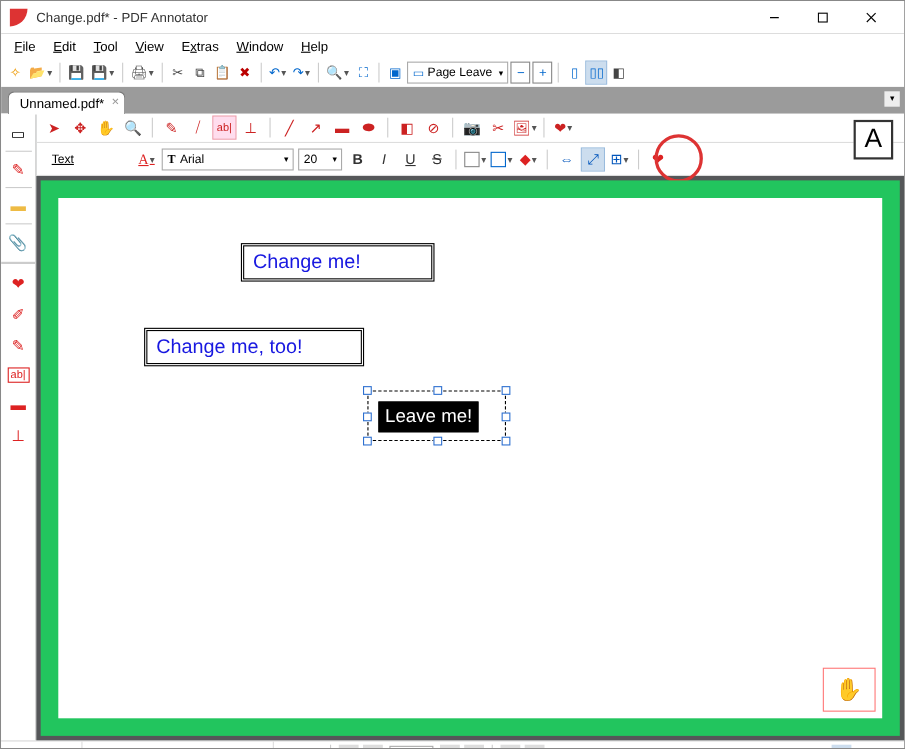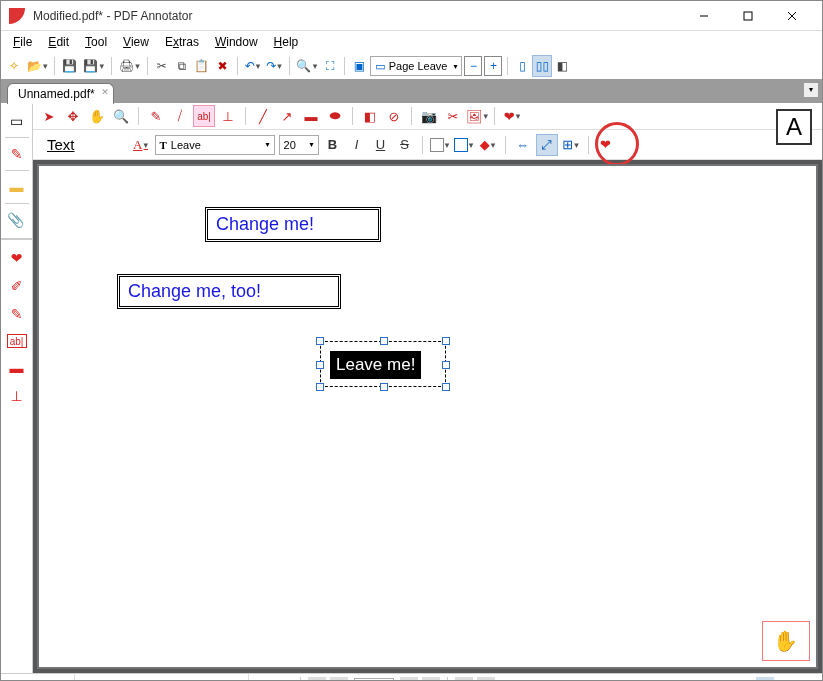--- a/index.html
+++ b/index.html
@@ -42,32 +42,32 @@
 
 
 .anno-bar { background: #fff; padding: 3px 6px; display: flex; align-items: center; gap: 4px; border-bottom: 1px solid #ddd; }
 .anno-bar .hl { background: #fde; outline: 1px solid #e9a; }
 .anno-btn { width: 20px; height: 20px; display: inline-flex; align-items: center; justify-content: center; cursor: pointer; font-size: 13px; color: #c22; }
 .anno-sep { width: 1px; height: 18px; background: #ccc; margin: 0 3px; }
 .mode-badge { position: absolute; right: 10px; top: 108px; width: 36px; height: 36px; border: 2px solid #333; display: flex; align-items: center; justify-content: center; font-size: 24px; font-family: Georgia, serif; background: #fff; }
 
 
 .fmt-bar { background: #fff; padding: 3px 6px; display: flex; align-items: center; gap: 4px; border-bottom: 1px solid #ddd; height: 30px;}
-.fmt-label { font-size: 15px; text-decoration: underline; padding: 0 8px; }
+.fmt-label { font-size: 11px; text-decoration: underline; padding: 0 8px; }
 .font-select { display: inline-flex; align-items: center; border: 1px solid #aaa; height: 20px; font-size: 11px; padding: 0 4px; background: #fff; }
 .font-select .tri { margin-left: 6px; font-size: 8px; }
 .fmt-btn { width: 20px; height: 20px; display: inline-flex; align-items: center; justify-content: center; cursor: pointer; font-size: 13px; color: #333; }
 .tiny-sq { width: 14px; height: 14px; border: 1px solid #888; display: inline-block; }
 
 .autofit-highlight { position: absolute; width: 44px; height: 44px; border: 3px solid #d33; border-radius: 50%; pointer-events: none; }
 .tooltip-box { position: absolute; background: #fff; border: 1px solid #888; padding: 2px 6px; font-size: 11px; box-shadow: 1px 1px 3px rgba(0,0,0,.3);}
 .cursor-arrow { position: absolute; font-size: 16px; color: #000; pointer-events: none; }
 
 
-.canvas-wrap { flex: 1; margin: 4px 4px 4px 4px; background: #737373; padding: 2px; position: relative; overflow: hidden; }
+.canvas-wrap { flex: 1; margin: 4px 4px 4px 4px; background: #22c55e; padding: 16px; position: relative; overflow: hidden; }
 .page { background: #fff; width: 100%; height: 100%; position: relative; }
 
 .textbox { position: absolute; border: 3px double #000; padding: 4px 8px; font-size: 18px; color: #1818e0; font-family: Arial, sans-serif; }
 .textbox.black { color: #fff; background: #000; border: 2px solid #000; font-size: 17px; padding: 2px 4px; }
 .sel-wrap { position: absolute; border: 1px dashed #000; }
 .handle { position: absolute; width: 8px; height: 8px; background: #fff; border: 1px solid #2e70d0; }
 
 .corner-tool { position: absolute; bottom: 6px; right: 6px; width: 48px; height: 40px; border: 1px solid #f77; display: flex; align-items: center; justify-content: center; background: #fff; }
 
 
@@ -76,21 +76,21 @@
 .sb-btn { width: 18px; height: 18px; display: inline-flex; align-items: center; justify-content: center; cursor: pointer; font-size: 11px; border: 1px solid transparent; }
 .page-num-box { width: 40px; height: 16px; border: 1px solid #aaa; font-size: 10px; display: inline-flex; align-items: center; justify-content: center; background: #fff; margin: 0 2px;}
 
 svg { display: block; }
 </style>
 </head>
 <body>
 
 <div class="titlebar">
   <span class="app-icon"></span>
-  <span class="title">Modified.pdf* - PDF Annotator</span>
+  <span class="title">Change.pdf* - PDF Annotator</span>
   <div class="win-btns">
     <div class="win-btn">
         <svg width="10" height="10">
           <line x1="1" y1="5" x2="9" y2="5" stroke="#000"></line>
         </svg>
       </div>
     <div class="win-btn">
         <svg width="10" height="10">
           <rect x="1" y="1" width="8" height="8" fill="none" stroke="#000"></rect>
         </svg>
@@ -202,21 +202,21 @@
       <span class="anno-sep"></span>
       <span class="anno-btn">❤<span class="tb-dd">▾</span></span>
     </div>
 
     <div class="fmt-bar" style="position:relative">
       <span class="fmt-label">Text</span>
       <span style="width:40px"></span>
       <span class="fmt-btn" style="color:#d22;text-decoration:underline;font-family:serif">A<span class="tb-dd">▾</span></span>
       <span class="font-select" style="width:120px">
           <b style="font-family:serif;margin-right:4px">T</b>
-          <span>Leave</span>
+          <span>Arial</span>
           <span style="flex:1"></span>
           <span class="tri">▾</span>
         </span>
       <span class="font-select" style="width:40px">
           <span>20</span>
           <span style="flex:1"></span>
           <span class="tri">▾</span>
         </span>
       <span class="fmt-btn">
           <b>B</b>
@@ -257,21 +257,21 @@
     <div class="cursor-arrow" style="left:615px;top:170px">
       <svg width="14" height="18">
           <polygon points="0,0 0,14 4,11 7,17 9,16 6,10 11,10" fill="#fff" stroke="#000" stroke-width="1"></polygon>
         </svg>
     </div>
     <div class="tooltip-box" style="left:618px;top:198px"><span>Auto Fit</span></div>
 
     <div class="canvas-wrap">
       <div class="page">
         <div class="textbox" style="left:166px;top:41px;width:176px"><span>Change me!</span></div>
-        <div class="textbox" style="left:78px;top:108px;width:224px"><span>Change me, too!</span></div>
+        <div class="textbox" style="left:78px;top:118px;width:200px"><span>Change me, too!</span></div>
 
         <div class="sel-wrap" style="left:281px;top:175px;width:126px;height:46px">
           <div class="handle" style="left:-5px;top:-5px"></div>
           <div class="handle" style="left:59px;top:-5px"></div>
           <div class="handle" style="right:-5px;top:-5px"></div>
           <div class="handle" style="left:-5px;top:19px"></div>
           <div class="handle" style="right:-5px;top:19px"></div>
           <div class="handle" style="left:-5px;bottom:-5px"></div>
           <div class="handle" style="left:59px;bottom:-5px"></div>
           <div class="handle" style="right:-5px;bottom:-5px"></div>

